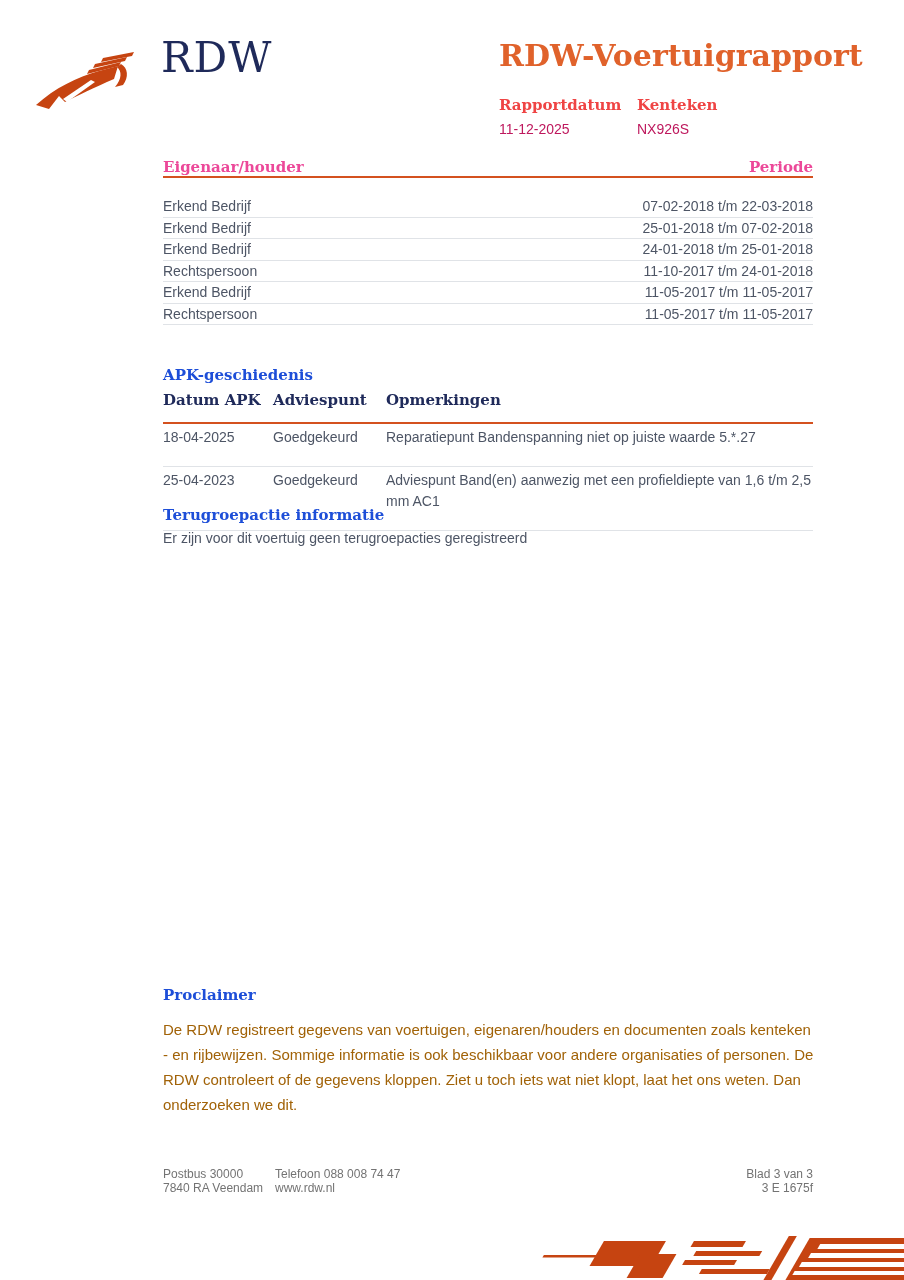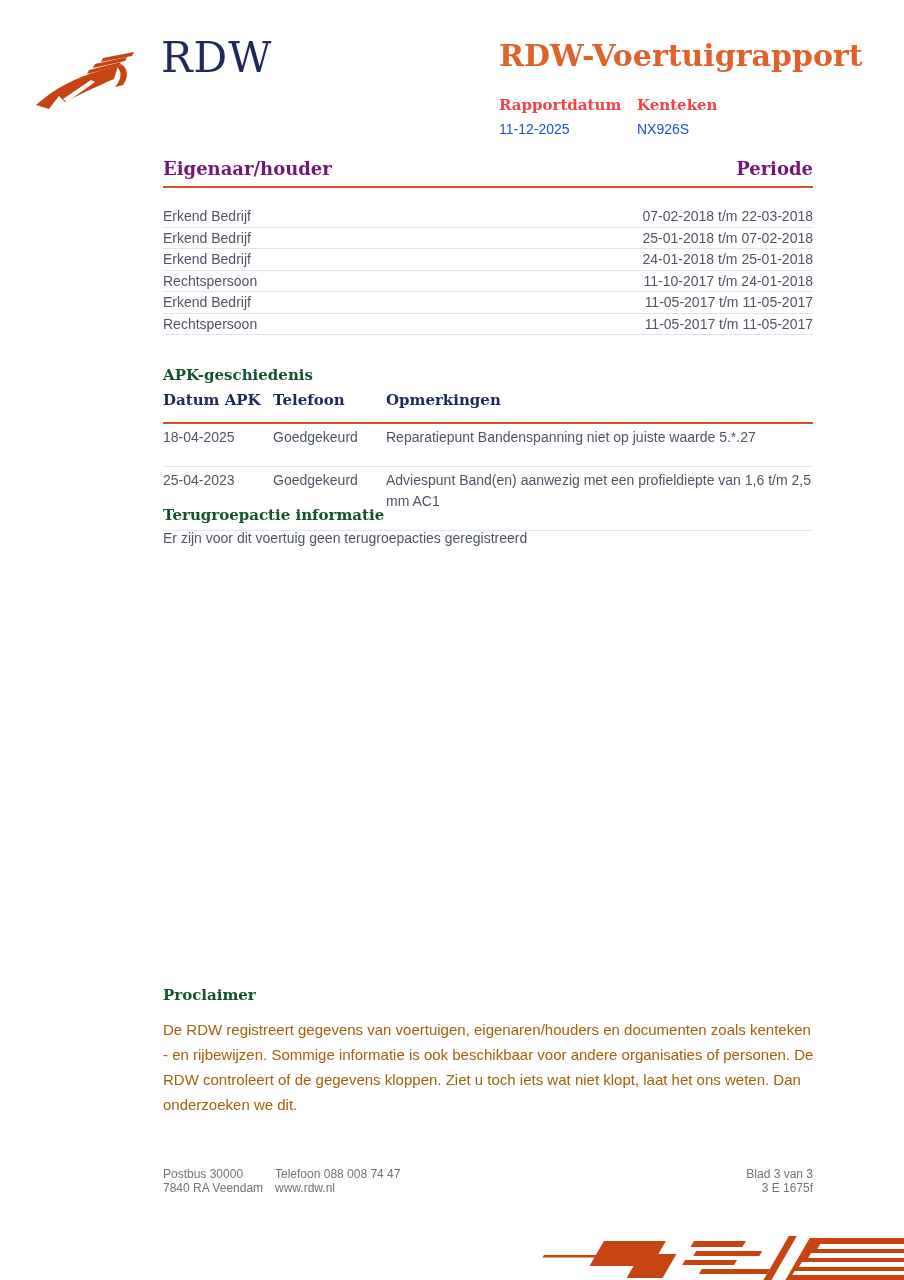--- a/index.html
+++ b/index.html
@@ -20,39 +20,39 @@
     position:absolute; left:499px; top:38px;
     font-family:"DejaVu Serif", serif; font-size:30px; font-weight:600;
     color:#e0622b; white-space:nowrap;
   }
   .meta { position:absolute; left:499px; top:96px; display:flex; }
   .meta-col { min-width:138px; }
   .meta-label {
     font-family:"DejaVu Serif", serif; font-weight:700; font-size:15px;
     color:#ef4444;
   }
-  .meta-value { margin-top:7px; font-size:14px; color:#1d4ed8; }
+  .meta-value { margin-top:7px; font-size:14px; color:#be185d; }
 
   
   .owner { position:absolute; left:163px; top:158px; width:650px; }
   .owner-head {
     display:flex; justify-content:space-between;
-    font-family:"DejaVu Serif", serif; font-weight:700; font-size:18px;
-    color:#701a75; padding-bottom:7px; border-bottom:2px solid #d4511f;
+    font-family:"DejaVu Serif", serif; font-weight:700; font-size:15px;
+    color:#ec4899; border-bottom:2px solid #d4511f;
   }
   .owner-rows { margin-top:18px; }
   .owner-row {
     height:21.5px; display:flex; justify-content:space-between; align-items:center;
     font-size:14px; color:#4d5565; border-bottom:1px solid #e0e3e7;
   }
 
   
   .sec-heading {
     font-family:"DejaVu Serif", serif; font-weight:700; font-size:15px;
-    color:#14532d;
+    color:#1d4ed8;
   }
 
   
   .apk { position:absolute; left:163px; top:366px; width:650px; }
   .apk-head {
     margin-top:7px; display:grid; grid-template-columns:110px 113px 1fr;
     font-family:"DejaVu Serif", serif; font-weight:700; font-size:15px;
     color:#1f2a5a; padding-bottom:13px; border-bottom:2px solid #d4511f;
   }
   .apk-row {
@@ -143,21 +143,21 @@
         <span>Rechtspersoon</span>
         <span>11-05-2017 t/m 11-05-2017</span>
       </div>
     </div>
   </section>
 
   <section class="apk">
     <h2 class="sec-heading">APK-geschiedenis</h2>
     <div class="apk-head">
       <span>Datum APK</span>
-      <span>Telefoon</span>
+      <span>Adviespunt</span>
       <span>Opmerkingen</span>
     </div>
     <div class="apk-row">
       <span>18-04-2025</span>
       <span>Goedgekeurd</span>
       <span>Reparatiepunt Bandenspanning niet op juiste waarde 5.*.27</span>
     </div>
     <div class="apk-row">
       <span>25-04-2023</span>
       <span>Goedgekeurd</span>

